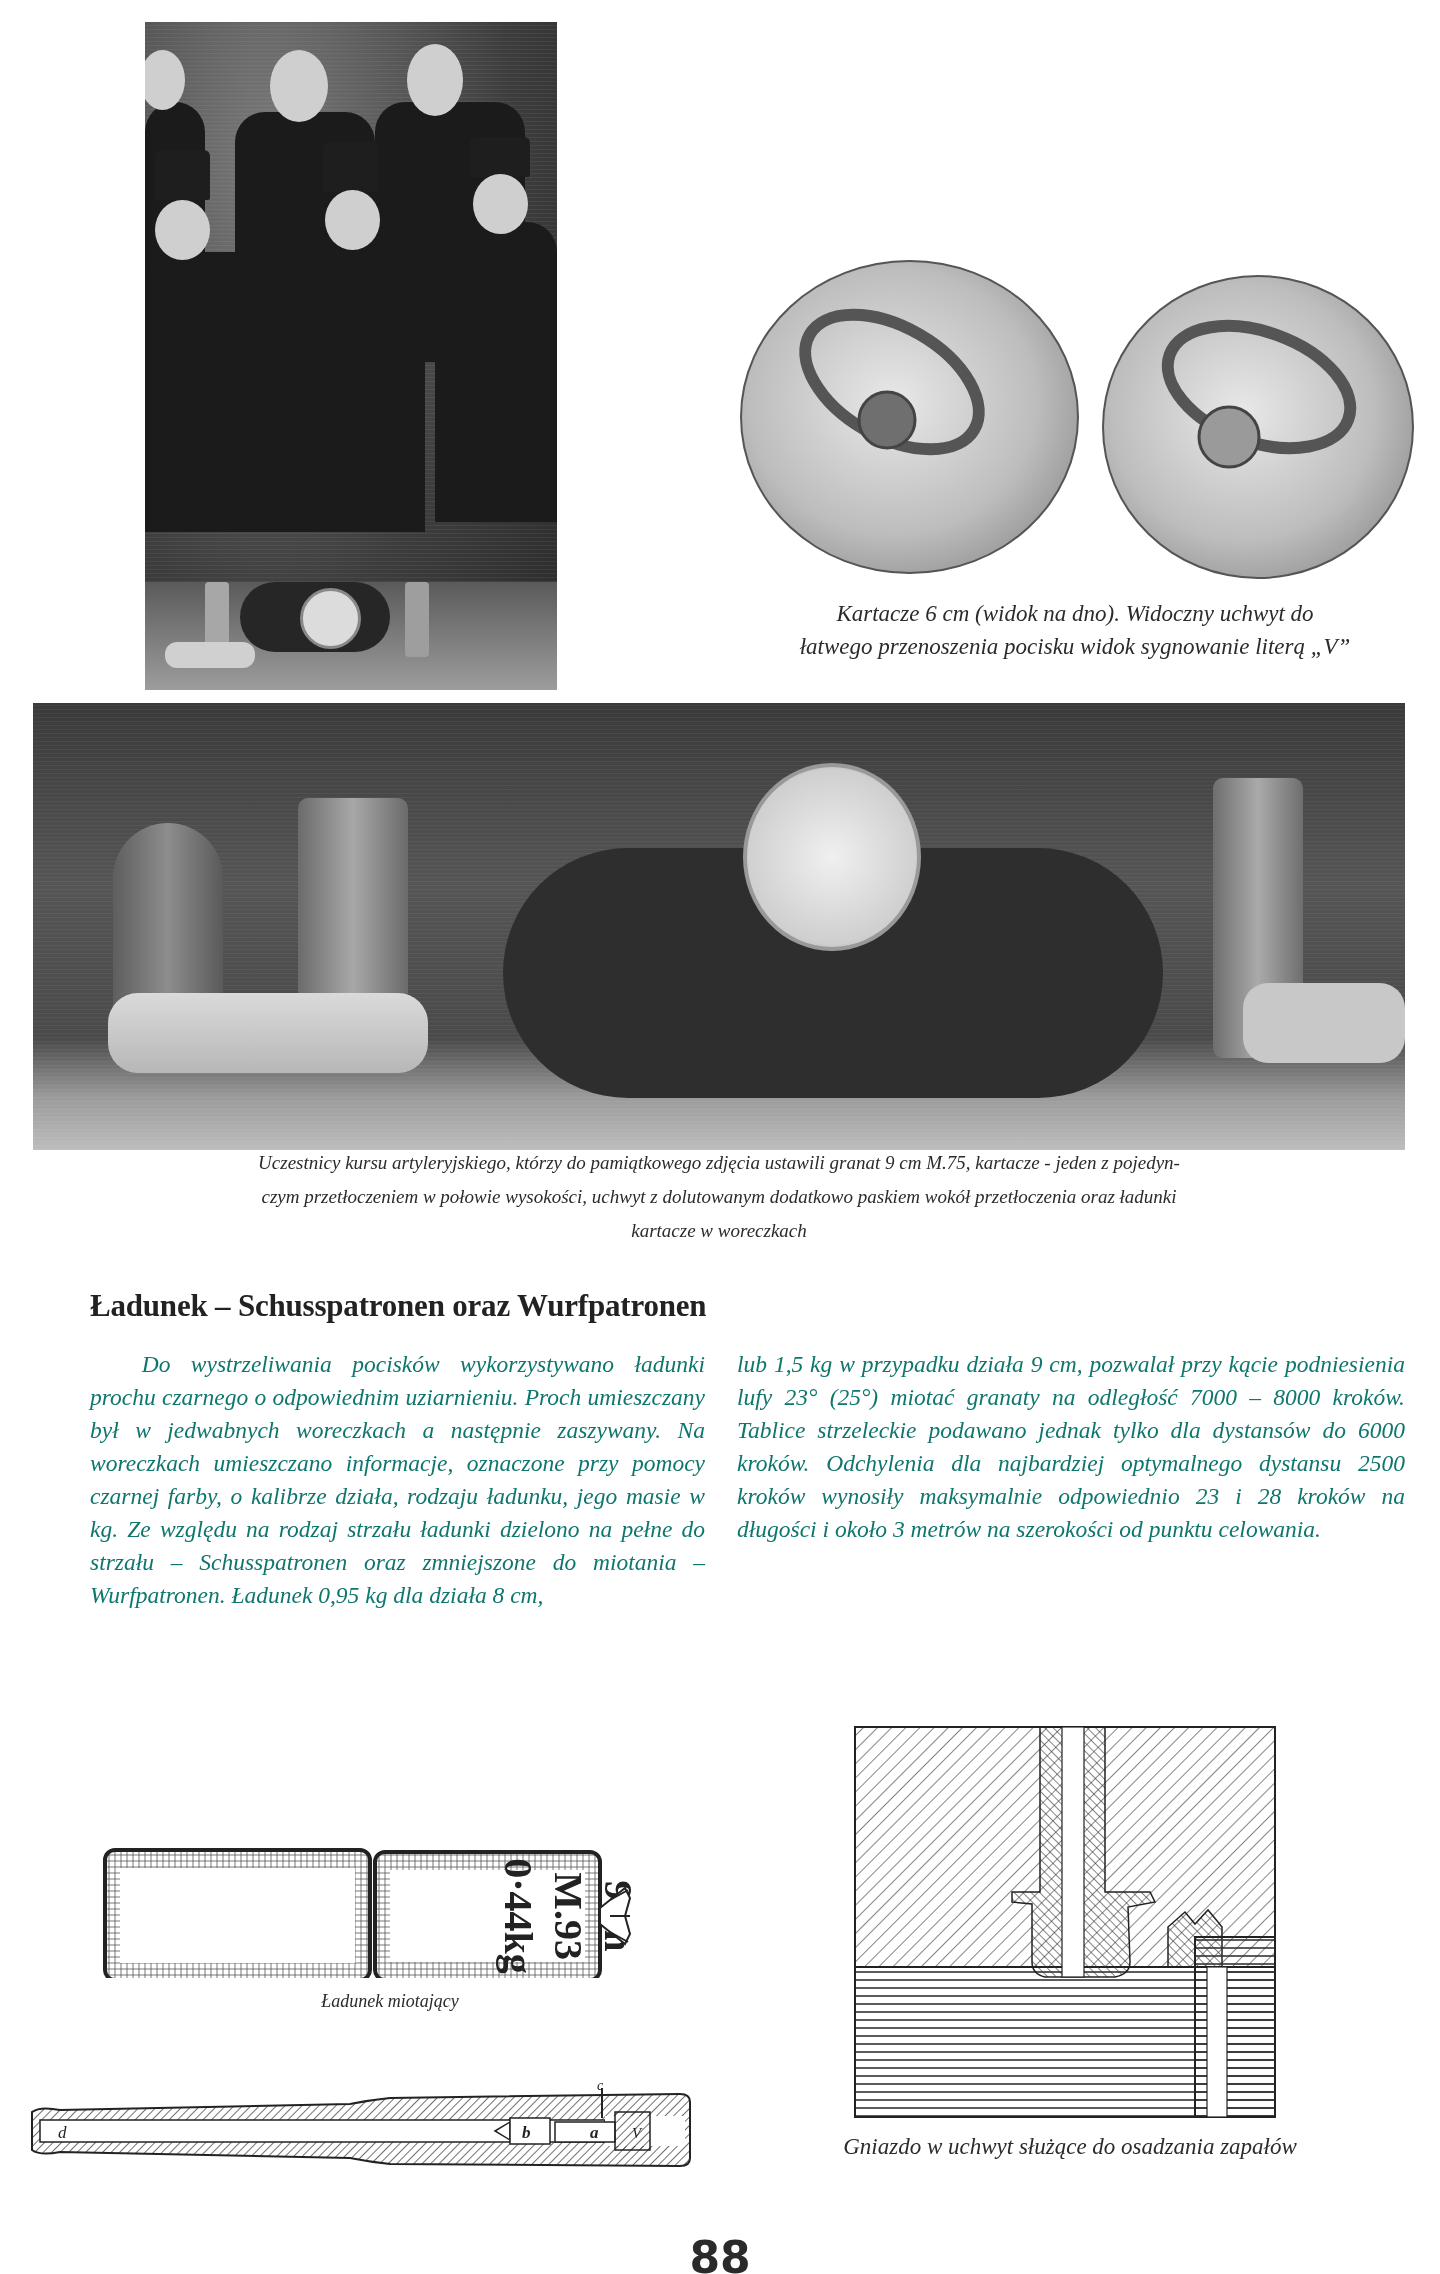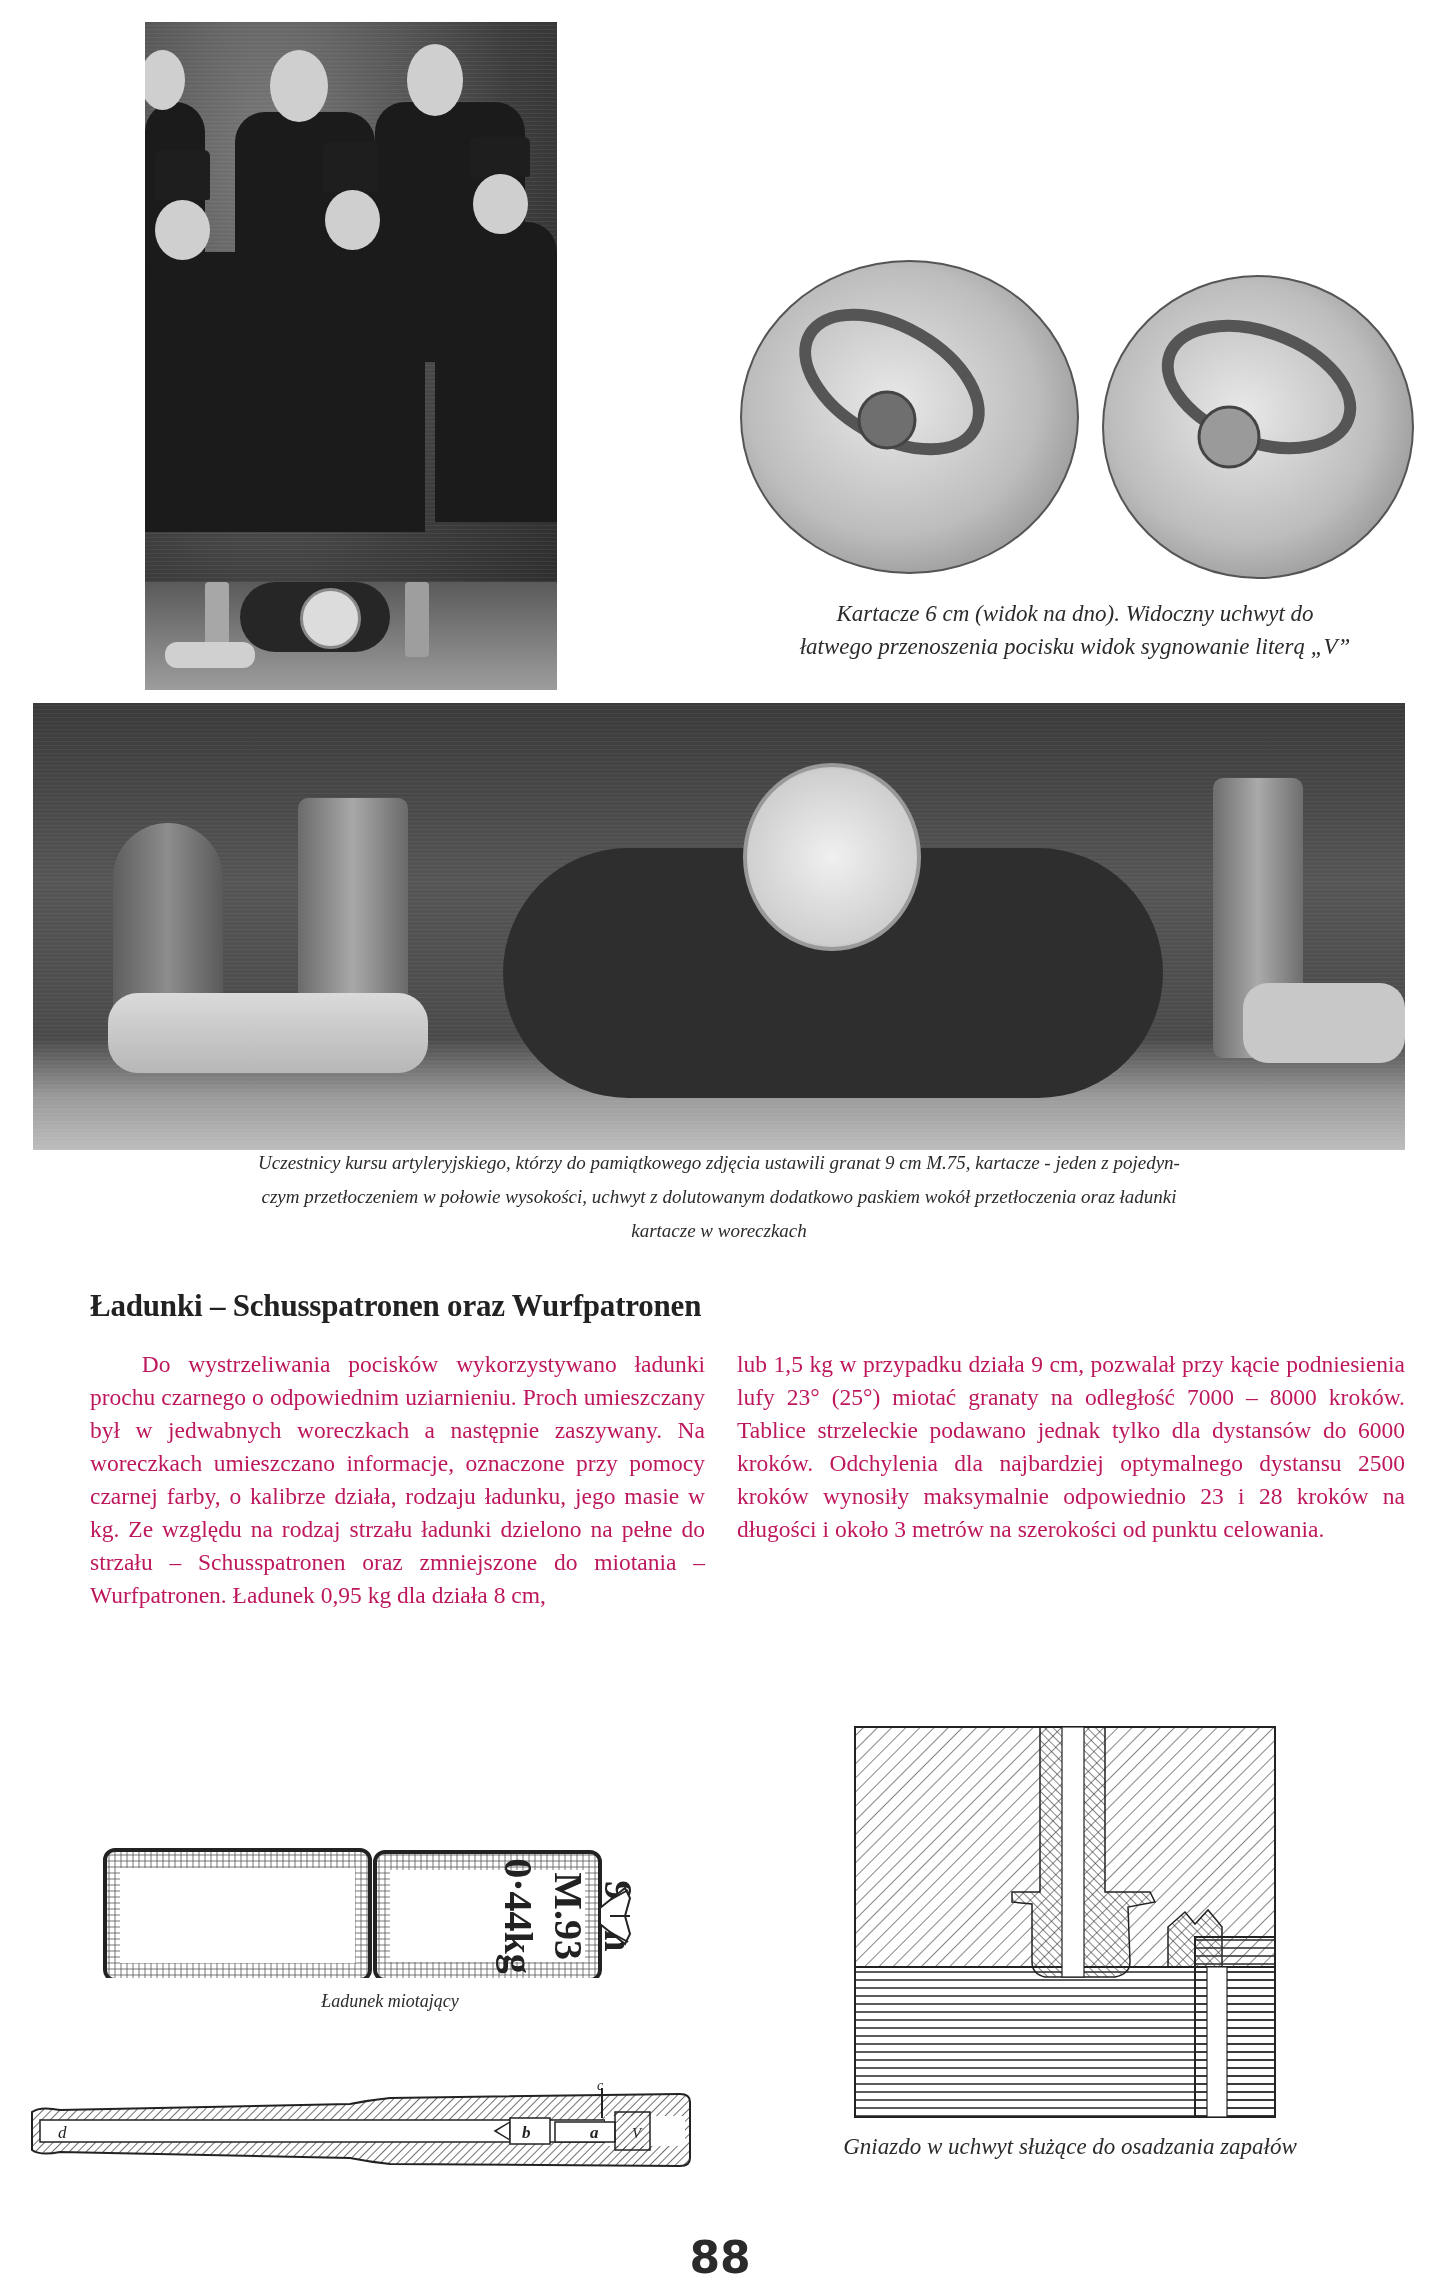--- a/index.html
+++ b/index.html
@@ -33,21 +33,21 @@
     background: radial-gradient(ellipse at 45% 45%, #e8e8e8 0%, #bdbdbd 55%, #777 100%);
     border: 2px solid #555; }
 
   .caption { font-style: italic; font-size: 23px; line-height: 33px; text-align: center; color: #2b2b2b; }
   .cap-coins { left: 745px; top: 597px; width: 660px; }
   .cap-wide { left: 33px; top: 1146px; width: 1372px; font-size: 19px; line-height: 34px; }
 
   .heading { left: 90px; top: 1288px; font-size: 31px; font-weight: bold; color: #222;
     font-family: "Liberation Serif", "DejaVu Serif", serif; letter-spacing: -0.2px; }
 
-  .col { font-size: 23.5px; line-height: 33px; text-align: justify; color: #be185d; }
+  .col { font-size: 23.5px; line-height: 33px; text-align: justify; color: #0f766e; font-style: italic; }
   .col-left { left: 90px; top: 1348px; width: 615px; }
   .col-right { left: 737px; top: 1348px; width: 668px; }
   .col p { margin: 0; }
   .indent { text-indent: 2.2em; }
 
   .figure { background: #fff; }
   .cap-charge { left: 110px; top: 1985px; width: 560px; font-size: 18px; }
   .cap-fuze { left: 780px; top: 2130px; width: 580px; font-size: 23px; }
 
   .pageno { left: 640px; top: 2232px; width: 160px; text-align: center;
@@ -113,21 +113,21 @@
   <div class="shape" style="left:1180px;top:75px;width:90px;height:280px;border-radius:10px;background:linear-gradient(90deg,#6e6e6e,#aaa,#6e6e6e);"></div>
   <div class="shape" style="left:1210px;top:280px;width:162px;height:80px;border-radius:25px;background:#c8c8c8;"></div>
 </div>
 
 <div class="abs caption cap-wide">
   <div>Uczestnicy kursu artyleryjskiego, którzy do pamiątkowego zdjęcia ustawili granat 9 cm M.75, kartacze - jeden z pojedyn-</div>
   <div>czym przetłoczeniem w połowie wysokości, uchwyt z dolutowanym dodatkowo paskiem wokół przetłoczenia oraz ładunki</div>
   <div>kartacze w woreczkach</div>
 </div>
 
-<div class="abs heading">Ładunki – Schusspatronen oraz Wurfpatronen</div>
+<div class="abs heading">Ładunek – Schusspatronen oraz Wurfpatronen</div>
 
 <div class="abs col col-left">
   <p class="indent">Do wystrzeliwania pocisków wykorzystywano ładunki prochu czarnego o odpowiednim uziarnieniu. Proch umieszczany był w jedwabnych woreczkach a następnie zaszywany. Na woreczkach umieszczano informacje, oznaczone przy pomocy czarnej farby, o kalibrze działa, rodzaju ładunku, jego masie w kg. Ze względu na rodzaj strzału ładunki dzielono na pełne do strzału – Schusspatronen oraz zmniejszone do miotania – Wurfpatronen. Ładunek 0,95 kg dla działa 8 cm,</p>
 </div>
 <div class="abs col col-right">
   <p>lub 1,5 kg w przypadku działa 9 cm, pozwalał przy kącie podniesienia lufy 23° (25°) miotać granaty na odległość 7000 – 8000 kroków. Tablice strzeleckie podawano jednak tylko dla dystansów do 6000 kroków. Odchylenia dla najbardziej optymalnego dystansu 2500 kroków wynosiły maksymalnie odpowiednio 23 i 28 kroków na długości i około 3 metrów na szerokości od punktu celowania.</p>
 </div>
 
 <div class="abs figure" style="left:100px;top:1828px;width:570px;height:150px;">
   <svg width="570" height="150" viewBox="0 0 570 150">

